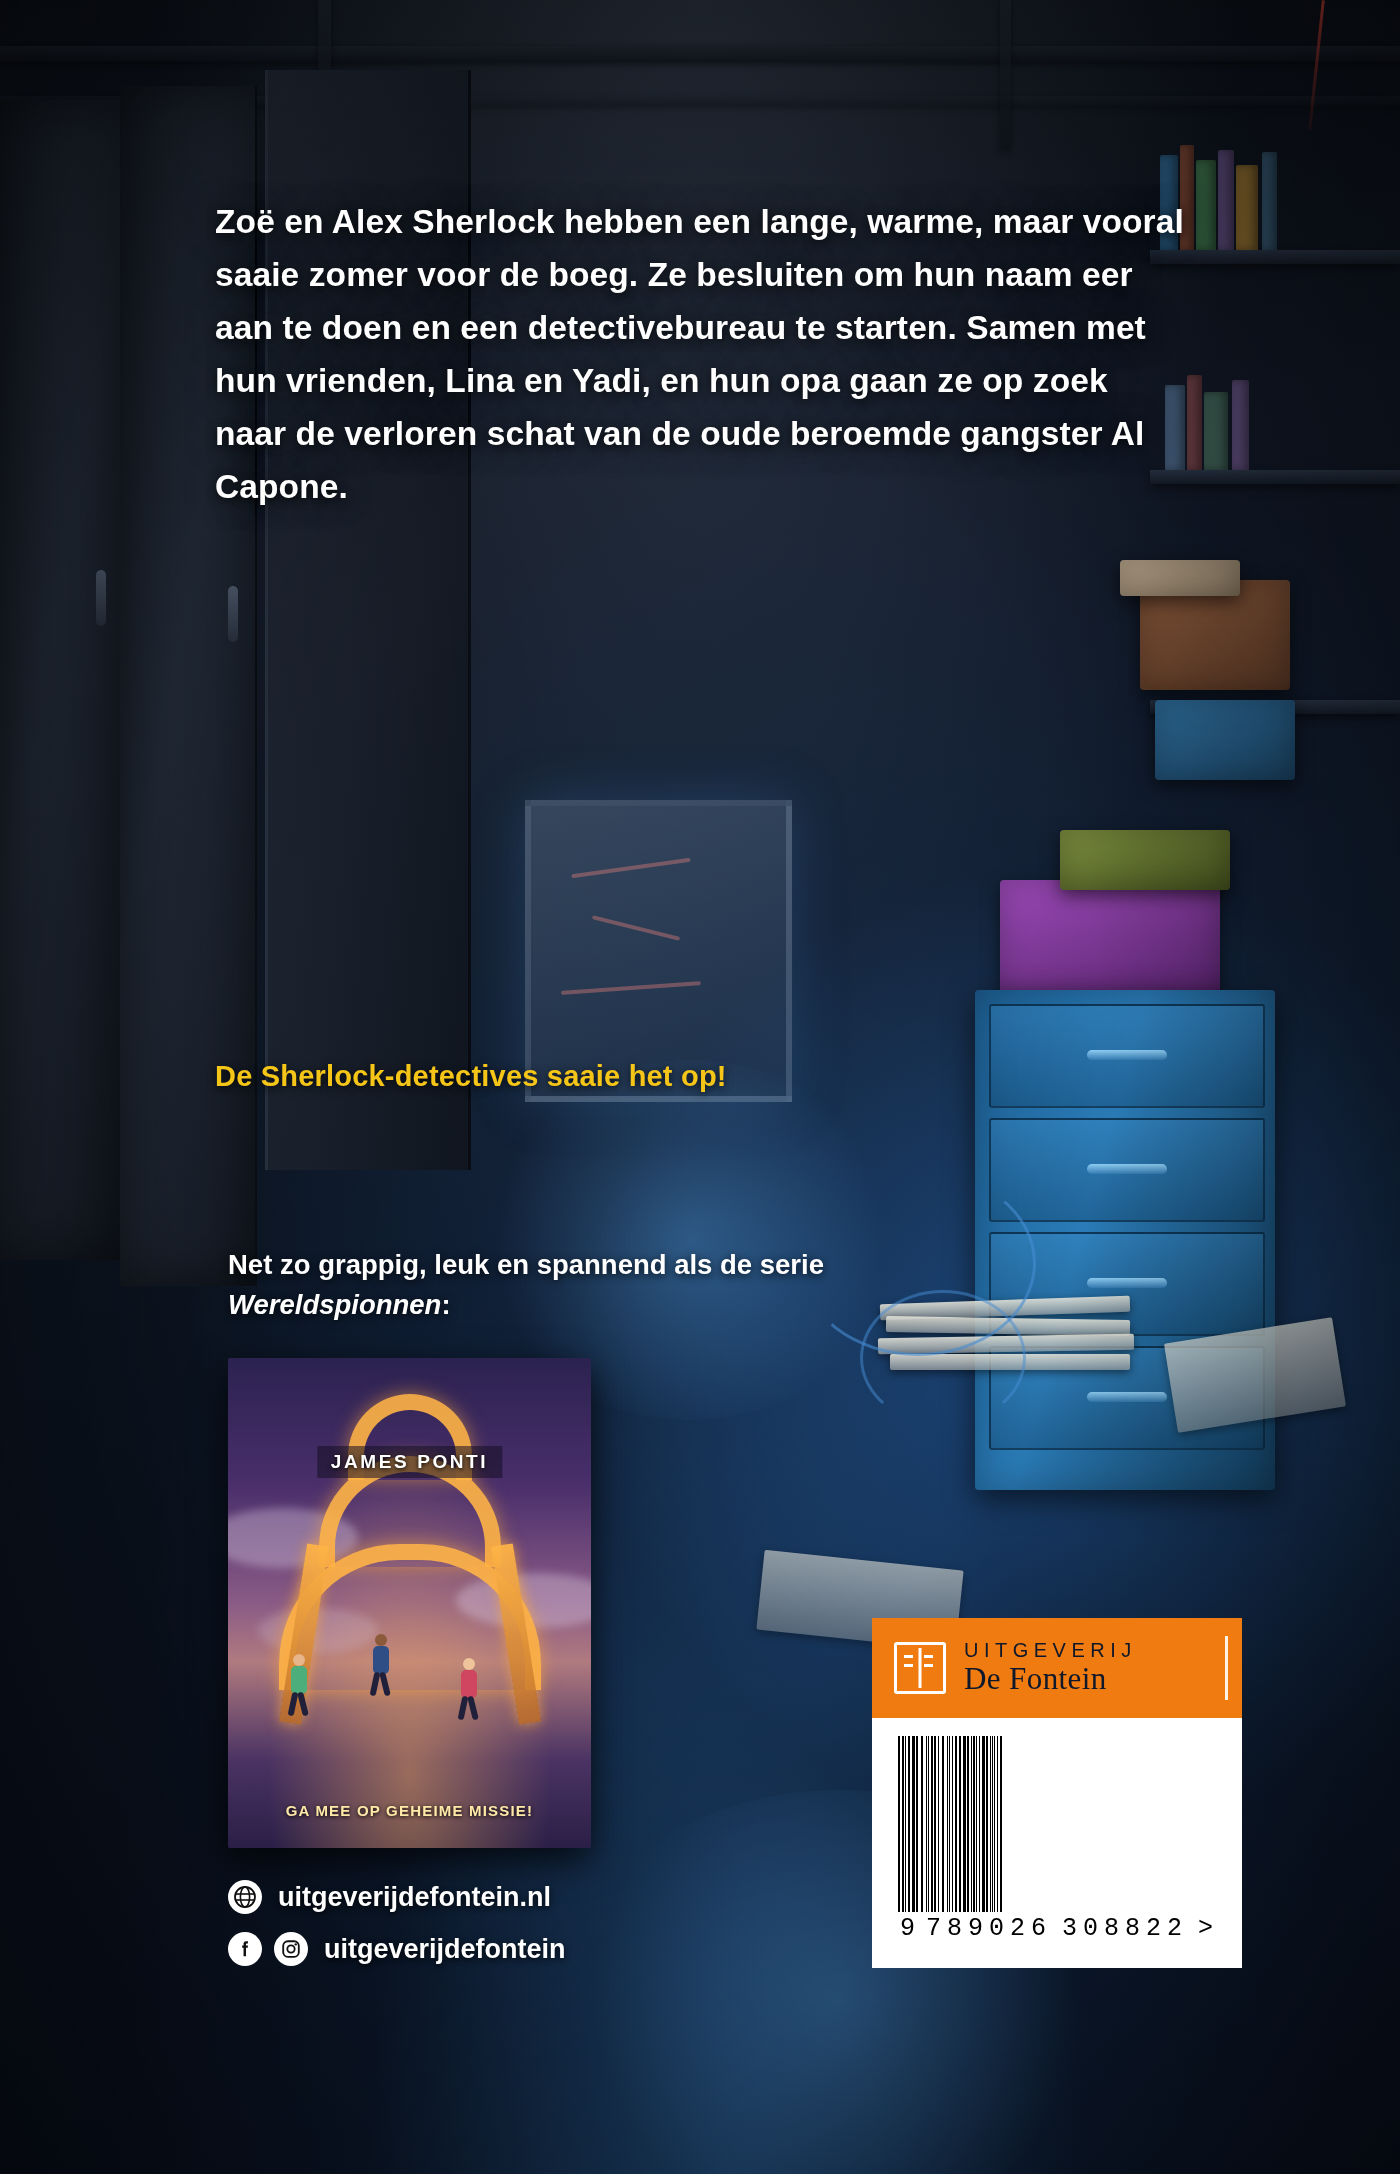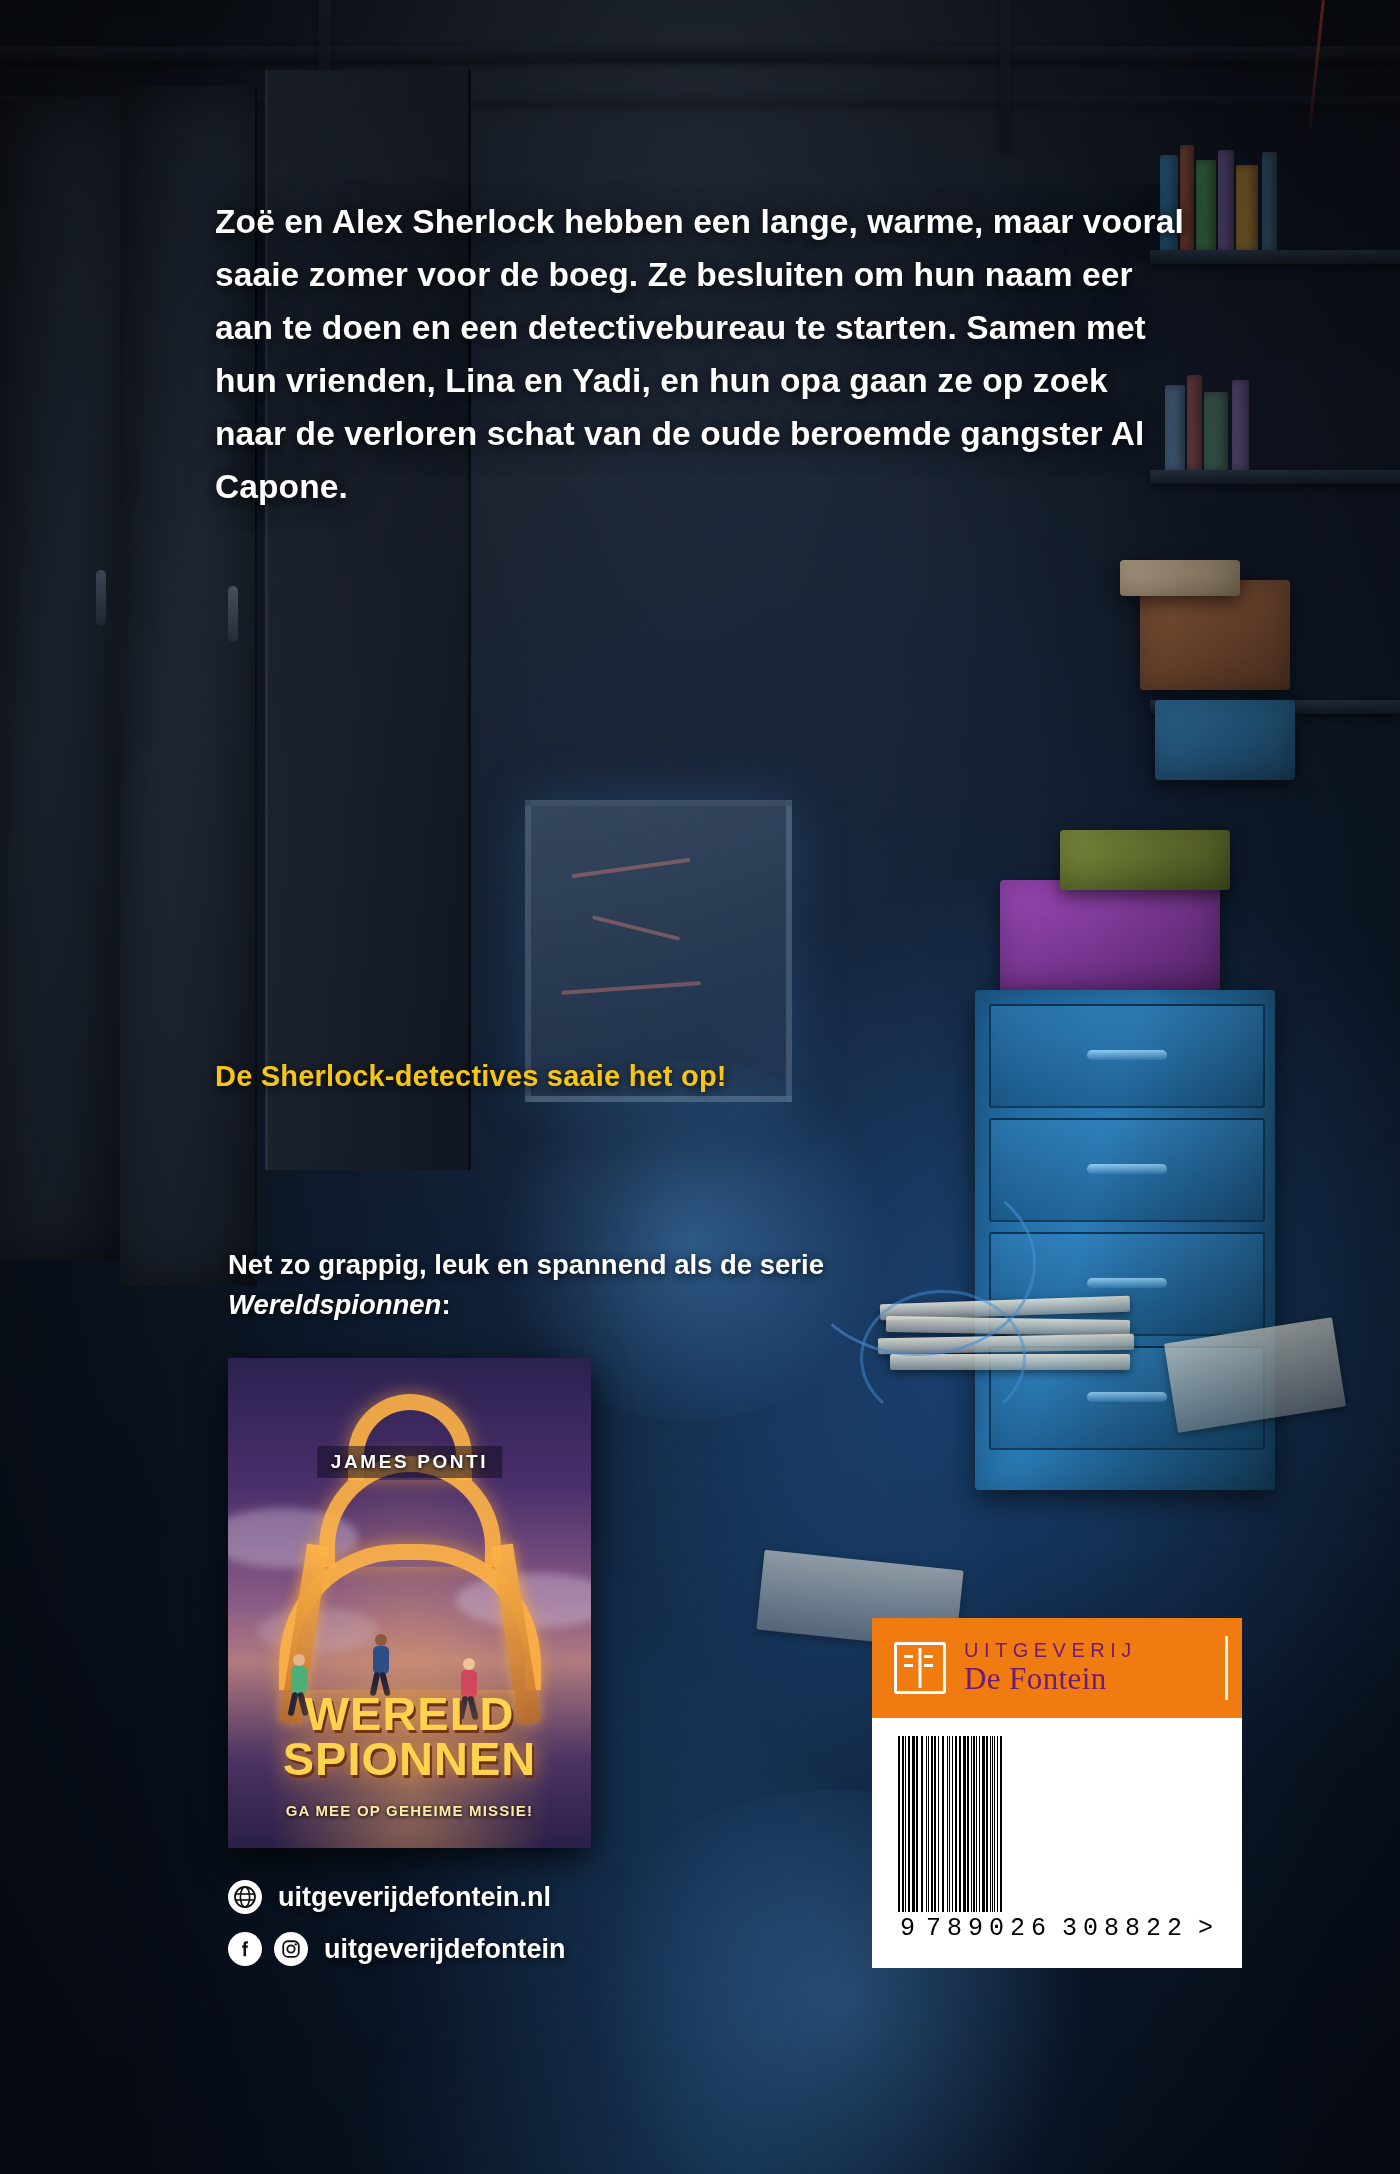--- a/index.html
+++ b/index.html
@@ -291,21 +291,21 @@
     flex: 0 0 auto;
   }
   .pub-logo::before {
     content:""; position:absolute; left: 50%; top: 3px; width: 3px; bottom: 3px;
     background: #fff; transform: translateX(-50%);
   }
   .pub-logo::after {
     content:""; position:absolute; left: 7px; top: 10px; width: 9px; height: 3px;
     background:#fff; box-shadow: 0 9px 0 #fff, 20px 0 0 #fff, 20px 9px 0 #fff;
   }
-  .pub-text { color: #701a75; line-height: 1.08; }
+  .pub-text { color: #0f172a; line-height: 1.08; }
   .pub-text .t1 { font-size: 20px; letter-spacing: 5.5px; font-weight: 500; }
   .pub-text .t2 { font-size: 31px; font-weight: 400; letter-spacing: .4px; font-family: Liberation Serif, serif; }
   .pub-bar {
     position:absolute; right: 14px; top: 18px; bottom: 18px; width: 3px;
     background: rgba(255,255,255,.9);
   }
 
   .barcode-box {
     position:absolute;
     left: 872px;
@@ -446,24 +446,20 @@
         <div class="leg1"></div>
         <div class="leg2"></div>
       </div>
       <div class="mc-fig" style="left:228px; bottom:128px;">
         <div class="head" style="background:#f0c49a;"></div>
         <div class="body" style="background:#d0455f;"></div>
         <div class="leg1"></div>
         <div class="leg2"></div>
       </div>
 
-      <div class="mc-title">
-        <span>WERELD</span>
-        <span>SPIONNEN</span>
-      </div>
       <div class="mc-sub">GA MEE OP GEHEIME MISSIE!</div>
     </div>
 
     <div class="links">
       <div class="linkrow">
         <span class="icon-circle">
           <svg width="24" height="24" viewBox="0 0 24 24" aria-hidden="true">
             <circle cx="12" cy="12" r="10" fill="none" stroke="#111" stroke-width="1.8"></circle>
             <ellipse cx="12" cy="12" rx="4.6" ry="10" fill="none" stroke="#111" stroke-width="1.6"></ellipse>
             <line x1="2" y1="9" x2="22" y2="9" stroke="#111" stroke-width="1.6"></line>

